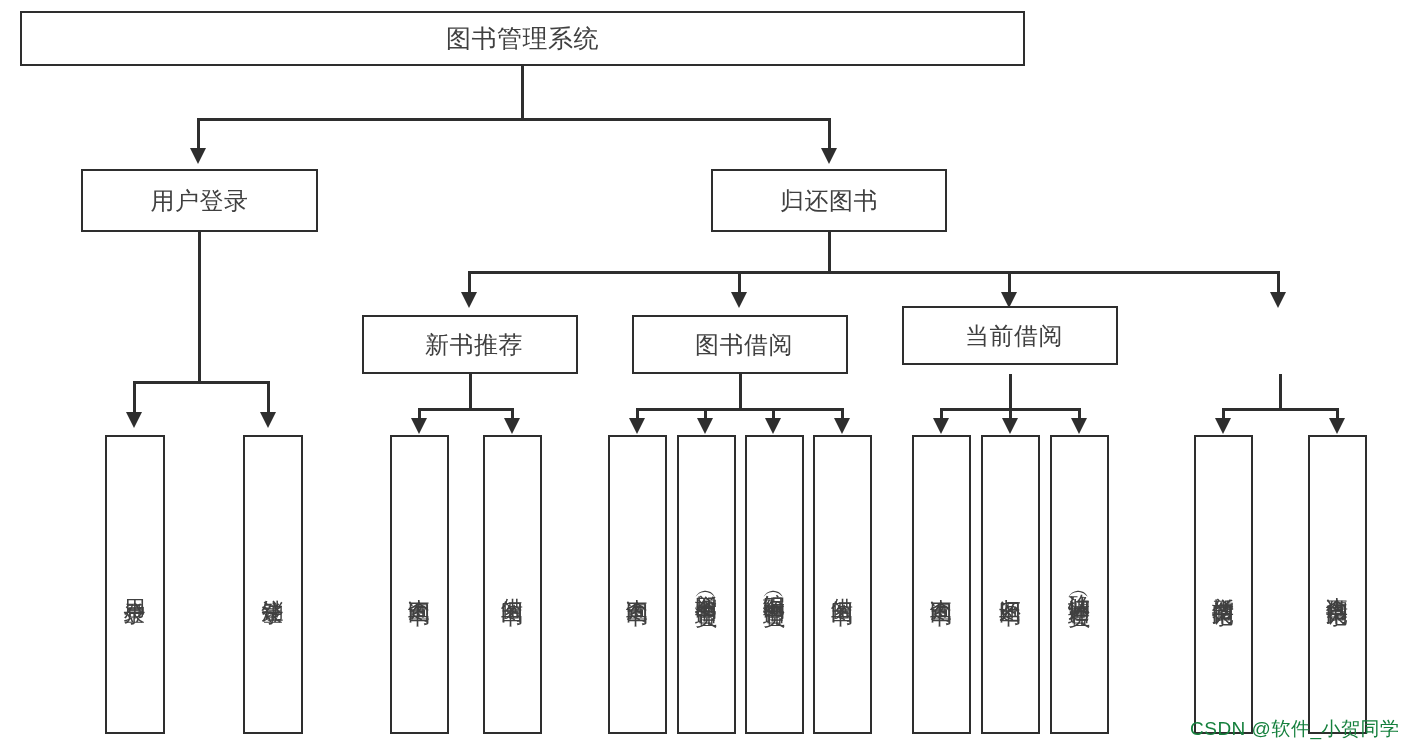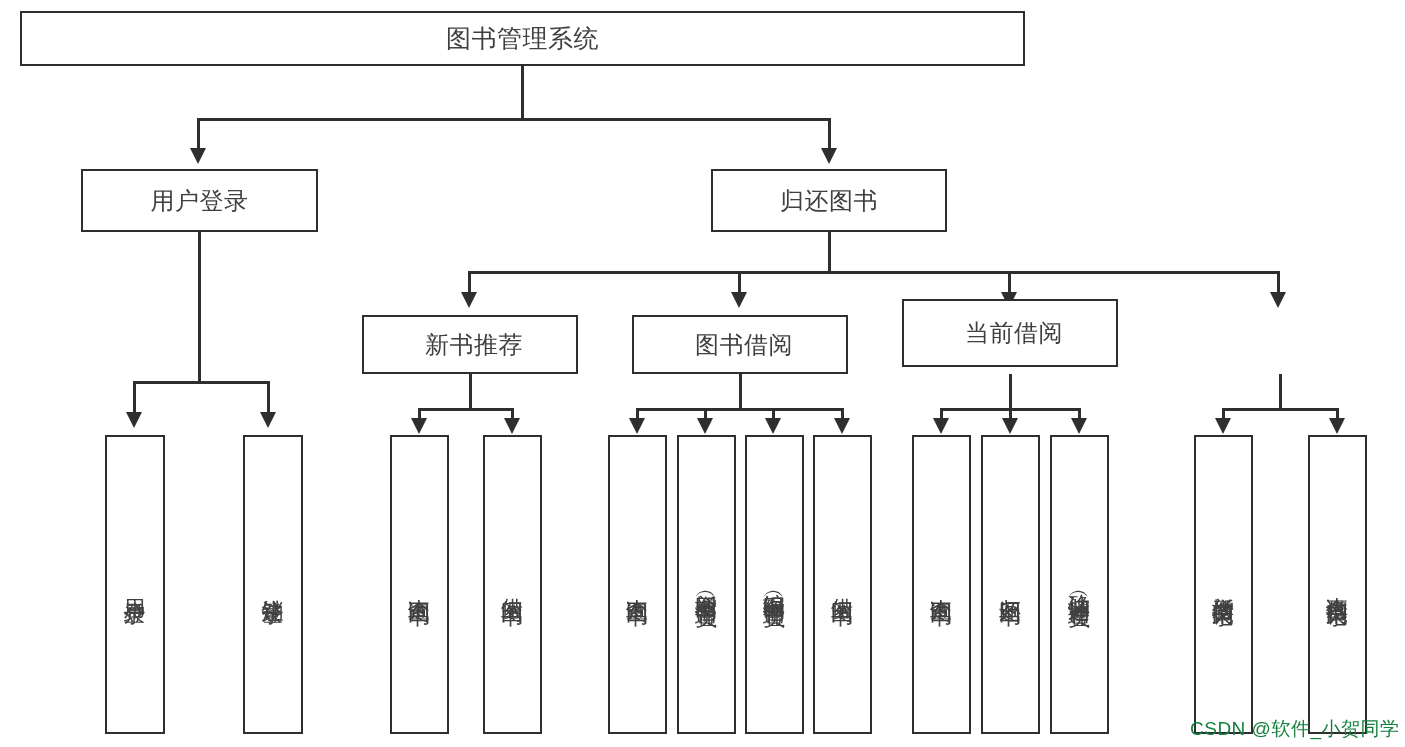--- a/index.html
+++ b/index.html
@@ -126,21 +126,21 @@
   <div class="arrow" style="left:1001px; top:292px;"></div>
   <div class="seg vseg" style="left:1277px; top:271px; width:3px; height:24px;"></div>
   <div class="arrow" style="left:1270px; top:292px;"></div>
 
   <div class="node lvl3" style="left:362px; top:315px; width:216px; height:59px;">
     <span class="node-label">新书推荐</span>
   </div>
   <div class="node lvl3" style="left:632px; top:315px; width:216px; height:59px;">
     <span class="node-label">图书借阅</span>
   </div>
-  <div class="node lvl3" style="left:902px; top:299px; width:216px; height:68px;">
+  <div class="node lvl3" style="left:902px; top:306px; width:216px; height:59px;">
     <span class="node-label">当前借阅</span>
   </div>
 
   <div class="seg vseg" style="left:469px; top:374px; width:3px; height:34px;"></div>
   <div class="seg hseg" style="left:418px; top:408px; width:96px; height:3px;"></div>
   <div class="seg vseg" style="left:418px; top:408px; width:3px; height:12px;"></div>
   <div class="arrow" style="left:411px; top:418px;"></div>
   <div class="seg vseg" style="left:511px; top:408px; width:3px; height:12px;"></div>
   <div class="arrow" style="left:504px; top:418px;"></div>
 

